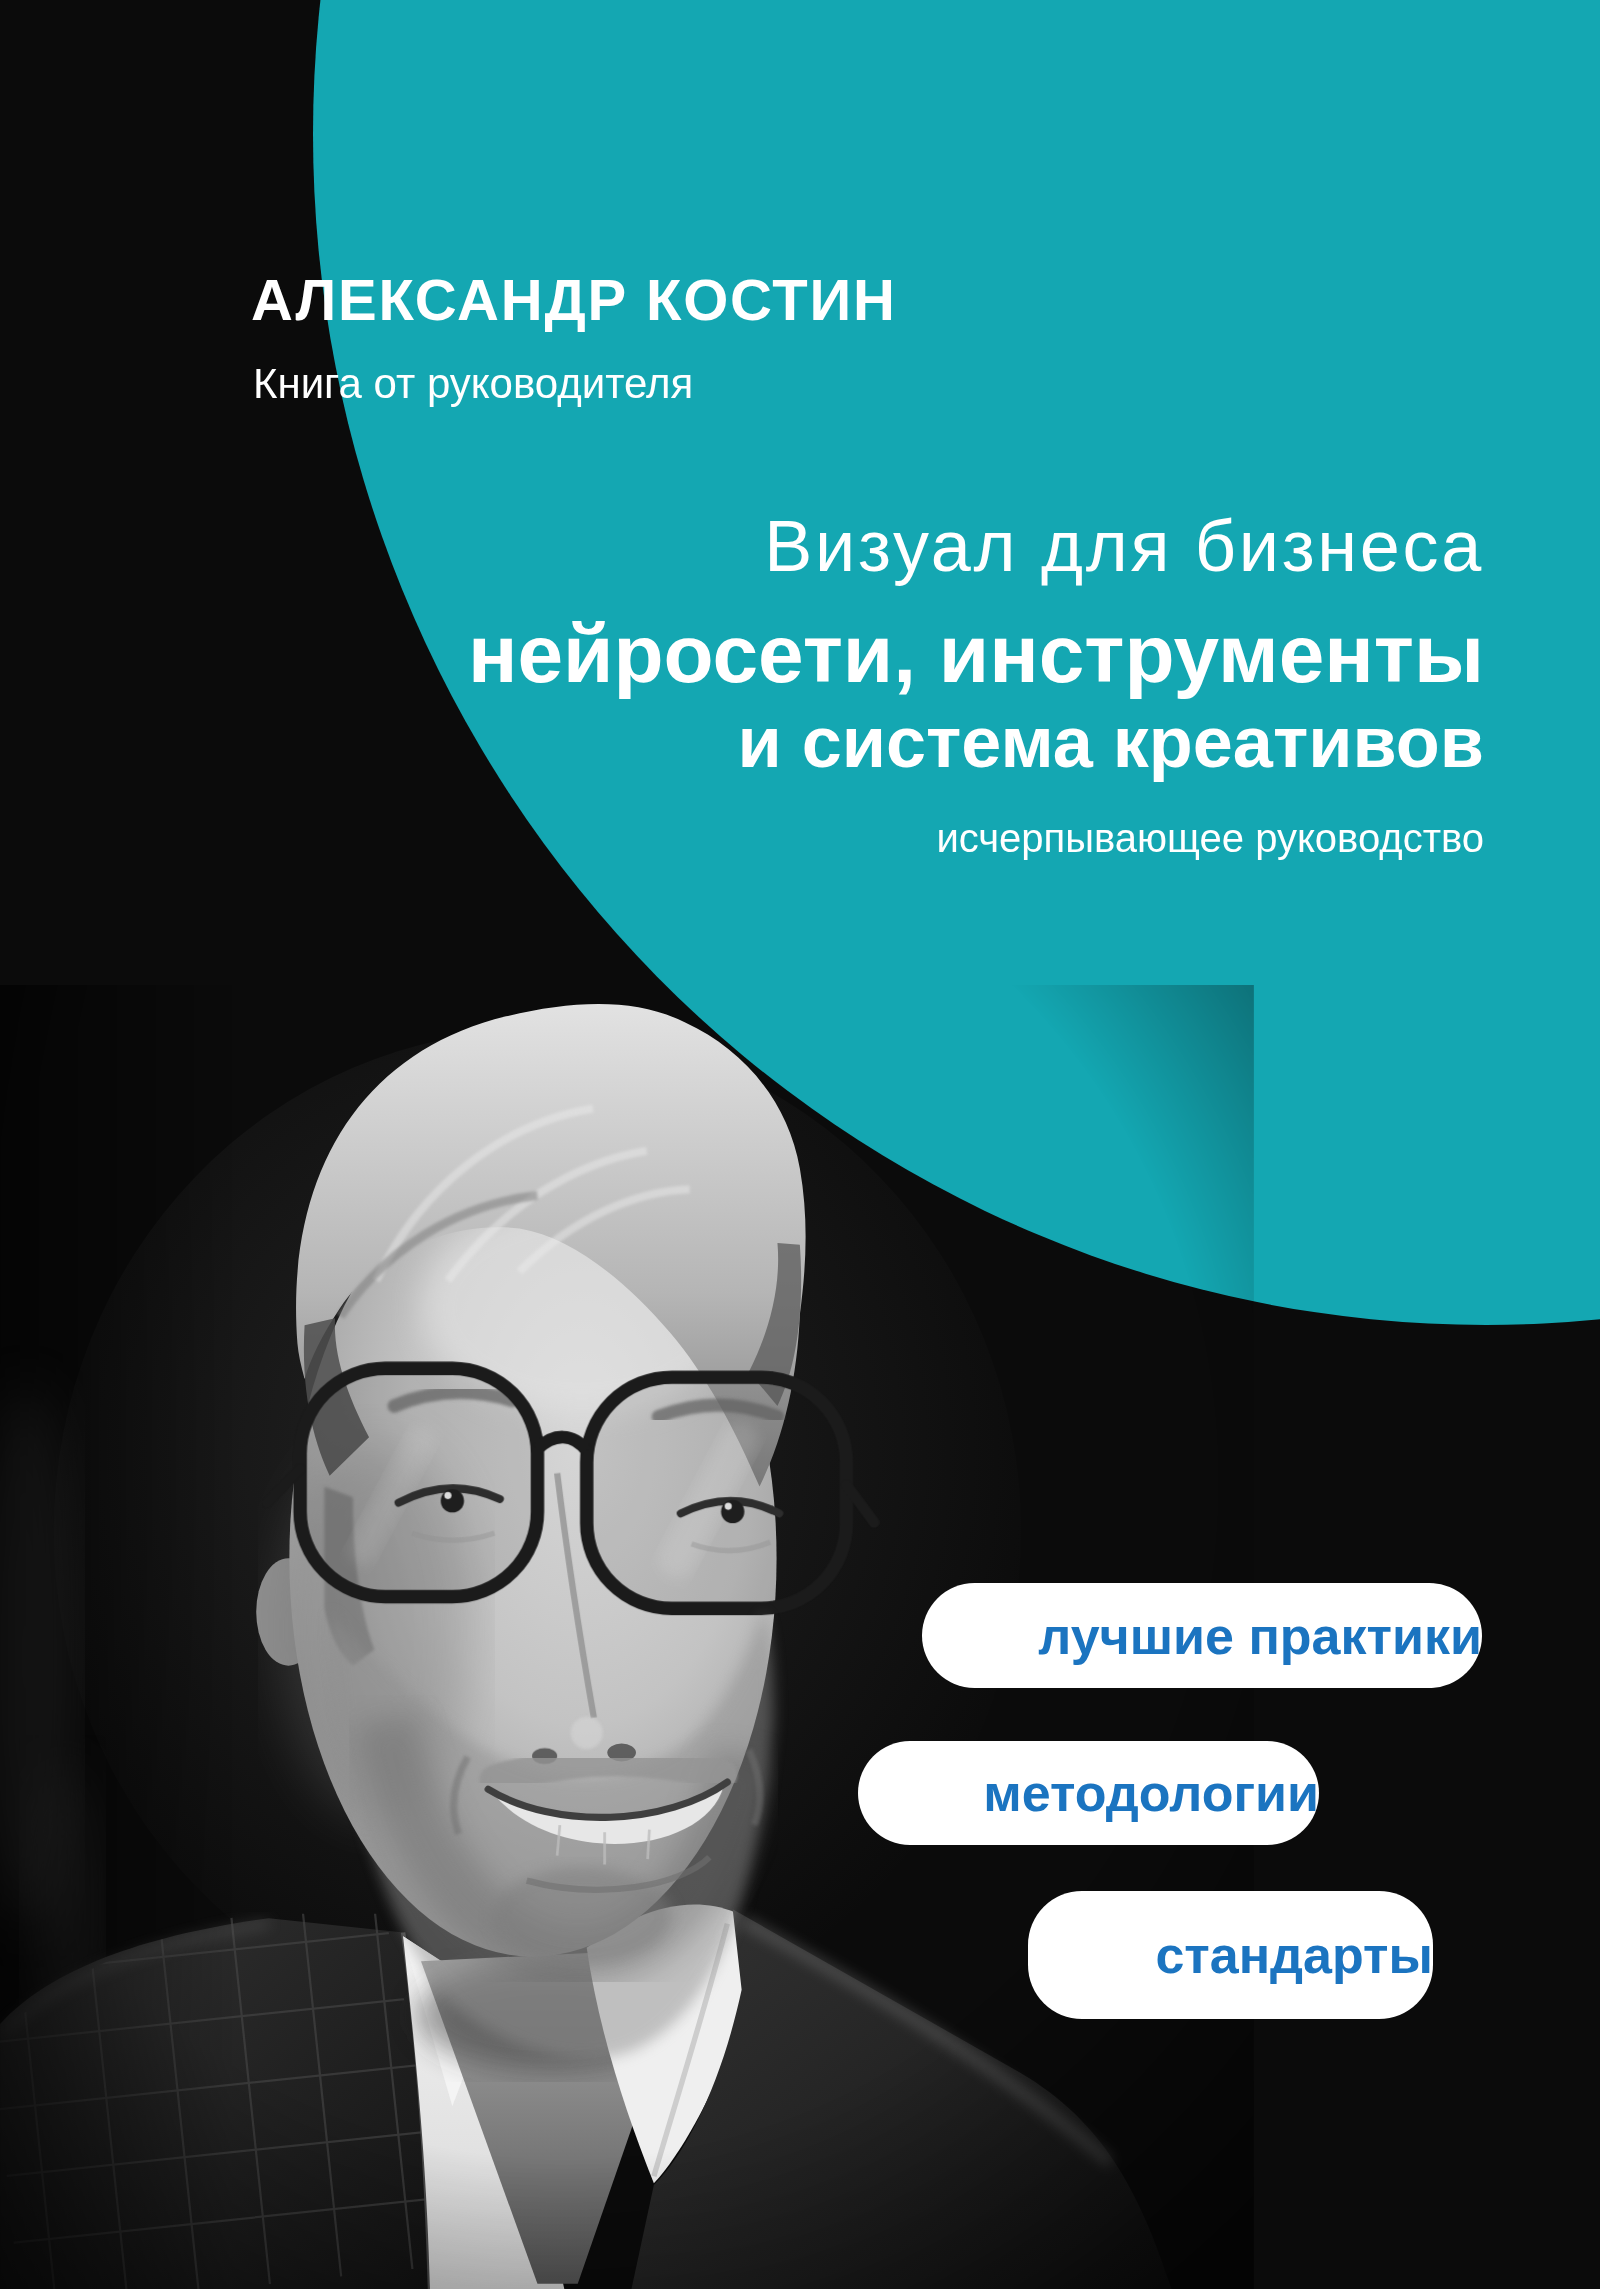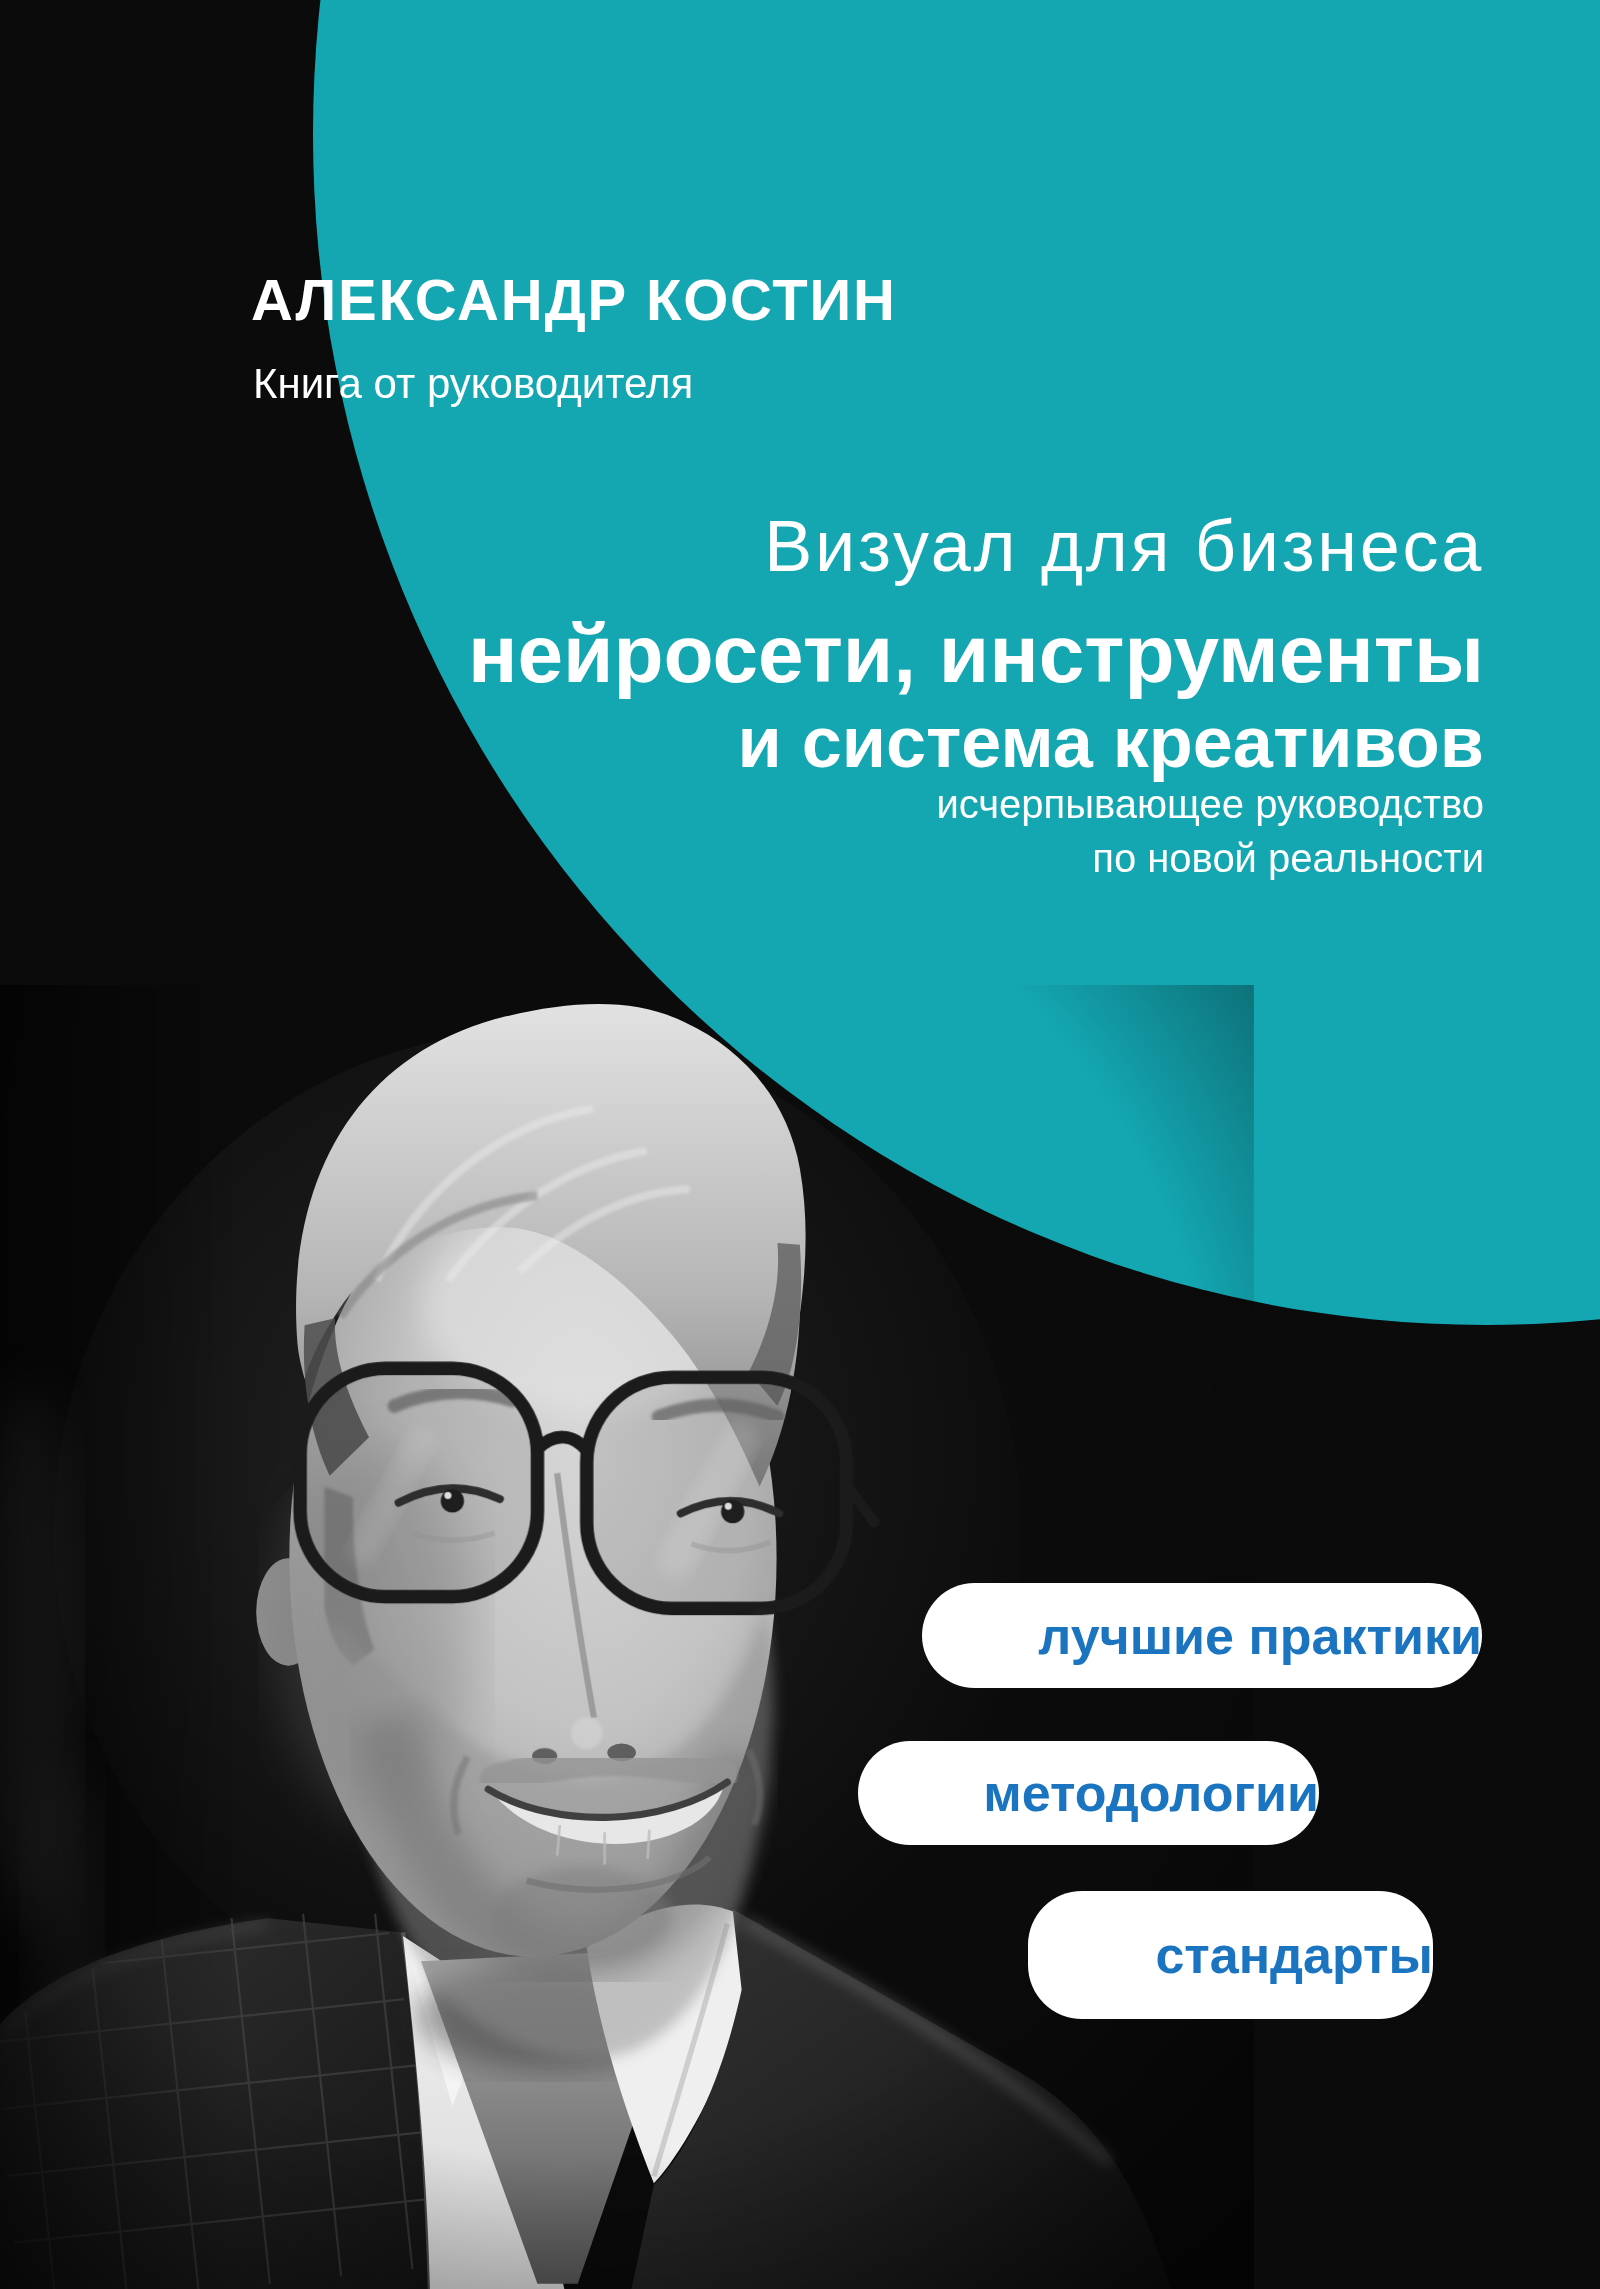--- a/index.html
+++ b/index.html
@@ -25,21 +25,21 @@
     position:absolute;left:253px;top:360px;z-index:5;
     font-size:42px;font-weight:400;line-height:1.13;color:var(--white);
   }
   .title-block{
     position:absolute;right:116px;top:510px;z-index:5;
     text-align:right;color:var(--white);white-space:nowrap;
   }
   .title-l1{font-size:72px;font-weight:400;letter-spacing:2.7px;line-height:1.02;}
   .title-l2{font-size:82px;font-weight:700;line-height:1.0;margin-top:30px;}
   .title-l3{font-size:72px;font-weight:700;line-height:1.0;margin-top:10.7px;}
-  .subtitle-block{font-size:40px;font-weight:400;line-height:1.34;}
+  .subtitle-block{margin-top:34px;font-size:40px;font-weight:400;line-height:1.34;}
   .portrait{position:absolute;left:0;top:985px;z-index:2;}
   .badge{
     position:absolute;z-index:8;background:var(--badge-bg);
     border-radius:54px;display:flex;align-items:center;justify-content:flex-end;
     color:var(--badge-blue);font-weight:700;font-size:52px;white-space:nowrap;
   }
   .badge-1{left:922px;top:1583px;width:560px;height:105px;}
   .badge-2{left:858px;top:1741px;width:461px;height:104px;}
   .badge-3{left:1028px;top:1891px;width:405px;height:128px;}
 </style>
@@ -52,21 +52,20 @@
 <div class="author-desc">
   <div>Книга от руководителя</div>
 </div>
 
 <div class="title-block">
   <div class="title-l1">Визуал для бизнеса</div>
   <div class="title-l2">нейросети, инструменты</div>
   <div class="title-l3">и система креативов</div>
   <div class="subtitle-block">
     <div>исчерпывающее руководство</div>
-    <div>по новой реальности</div>
   </div>
 </div>
 
 <svg class="portrait" role="img" width="1254" height="1304" viewBox="0 0 1400 1456" aria-label="Чёрно-белый портрет автора: улыбающийся мужчина в круглых очках, пиджаке и белой рубашке">
   <defs>
     <radialGradient id="gradGlow" cx="45%" cy="42%" r="60%">
       <stop offset="0%" stop-color="#232323"></stop>
         <stop offset="100%" stop-color="#232323" stop-opacity="0"></stop>
     </radialGradient>
     <radialGradient id="gradFace" cx="60%" cy="35%" r="80%">

